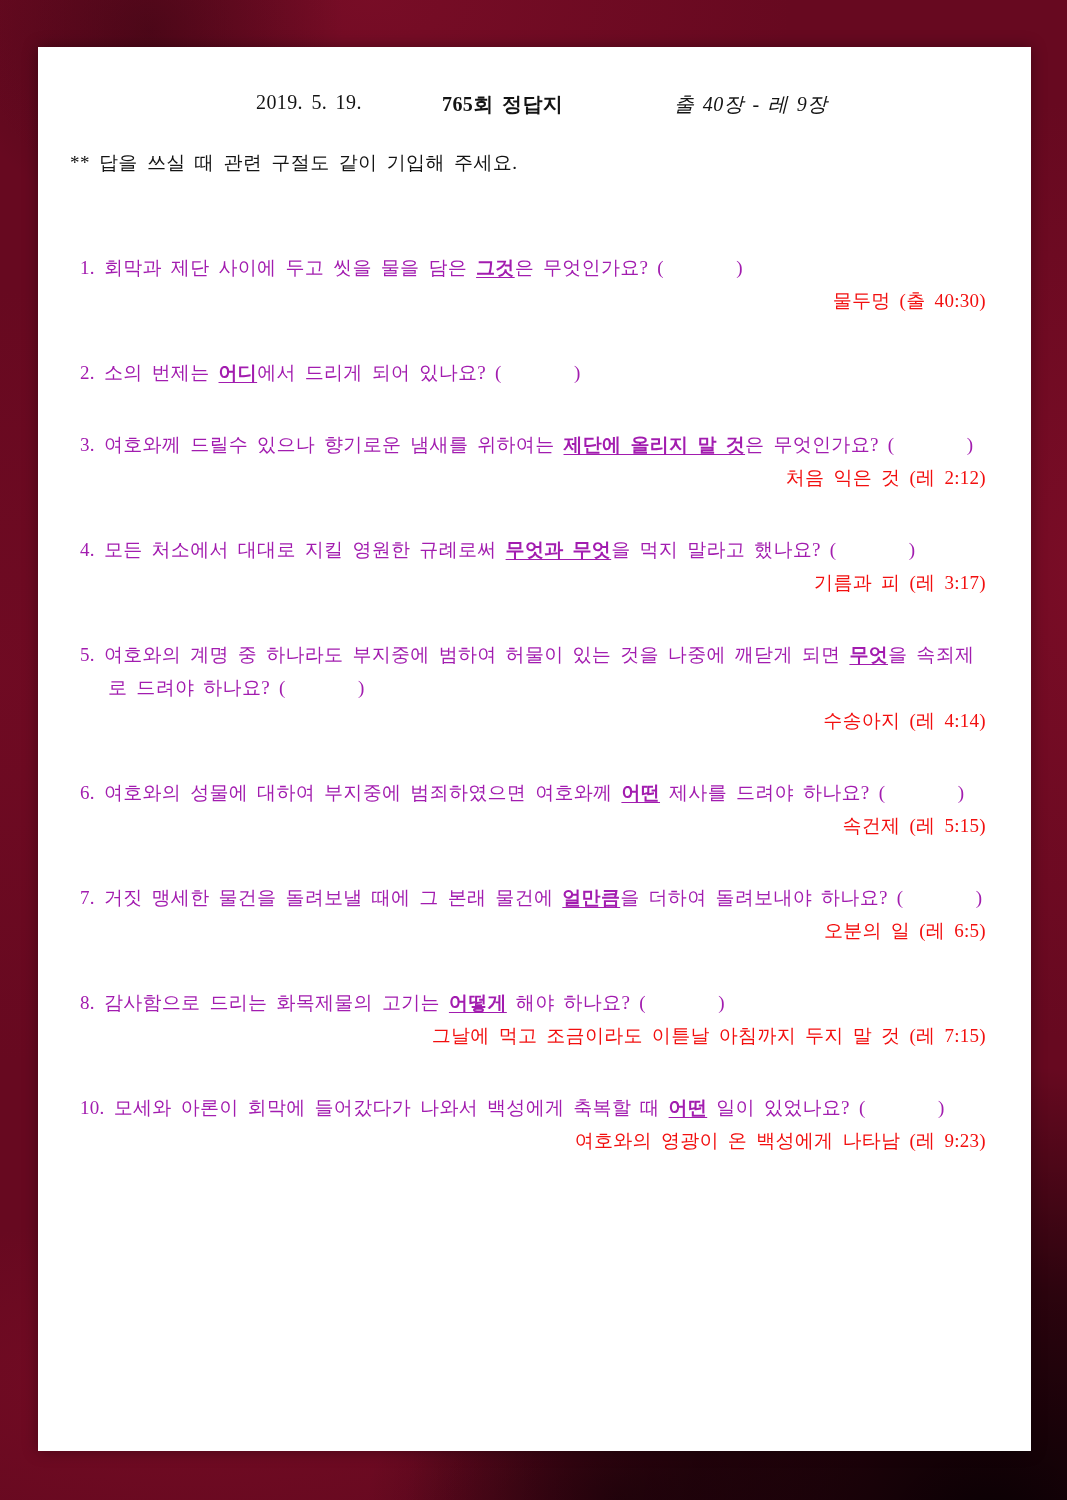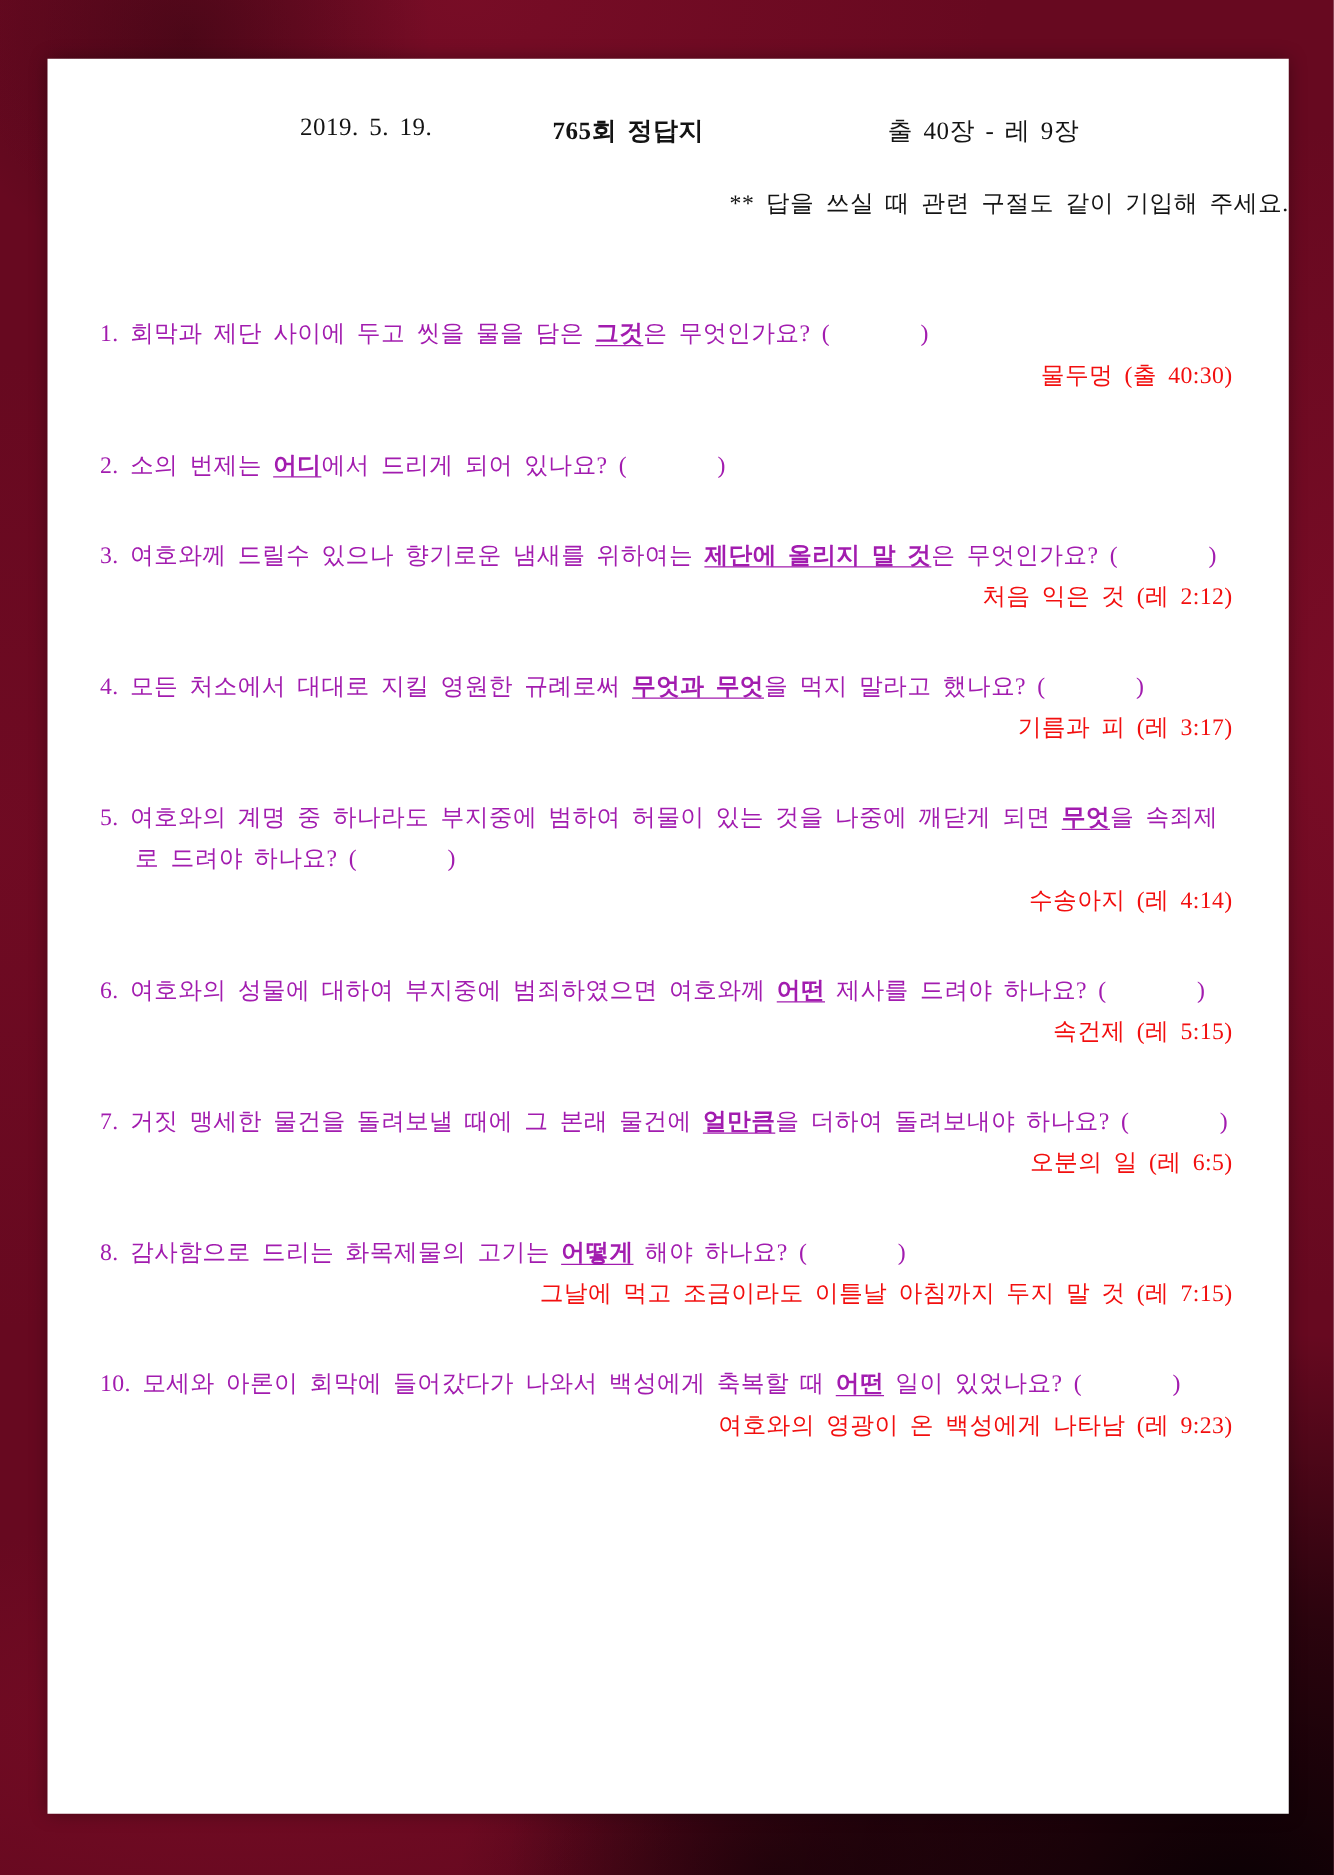--- a/index.html
+++ b/index.html
@@ -31,26 +31,26 @@
   }
   .doc-header {
     position: relative;
     margin-top: 44px;
     height: 26px;
     font-size: 20px;
     letter-spacing: 0.4px;
     word-spacing: 3px;
     white-space: pre;
   }
-  .h-date  { position: absolute; left: 202px; top: 0; }
+  .h-date  { position: absolute; left: 218px; top: 0; }
   .h-title { position: absolute; left: 404px; top: 0; font-weight: bold; }
-  .h-range { position: absolute; left: 672px; top: 0; }
+  .h-range { position: absolute; left: 636px; top: 0; font-style: italic; }
   .notice {
     margin-top: 33px;
-    text-align: right;
+    text-align: left;
     font-size: 19px;
     letter-spacing: 0.4px;
     word-spacing: 4px;
     white-space: pre;
     padding-left: 32px;
   }
   .qa-list {
     padding: 36px 45px 0 42px;
   }
   .qa { margin-bottom: 22px; }

